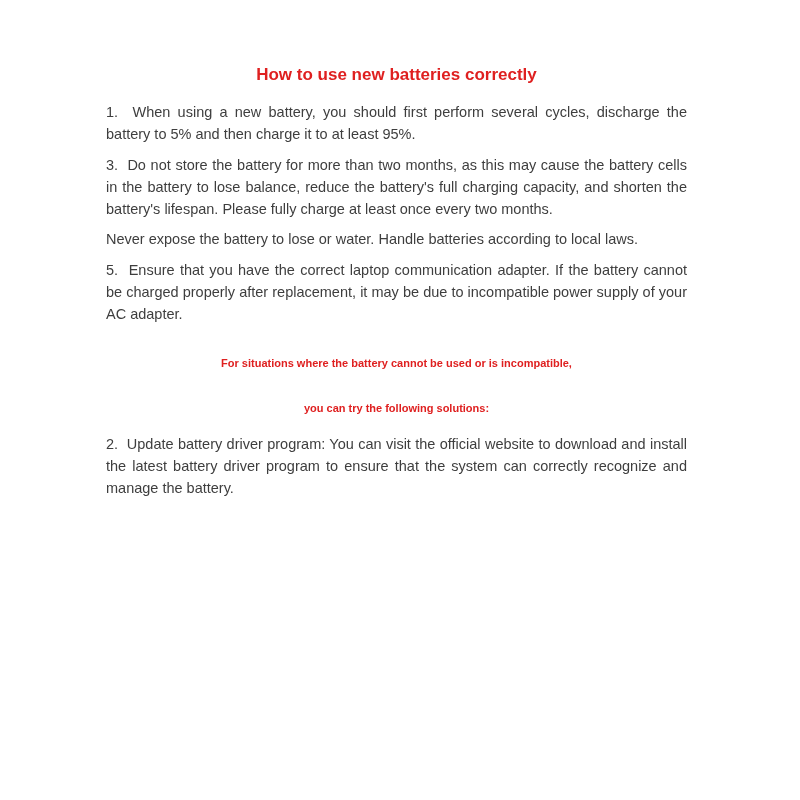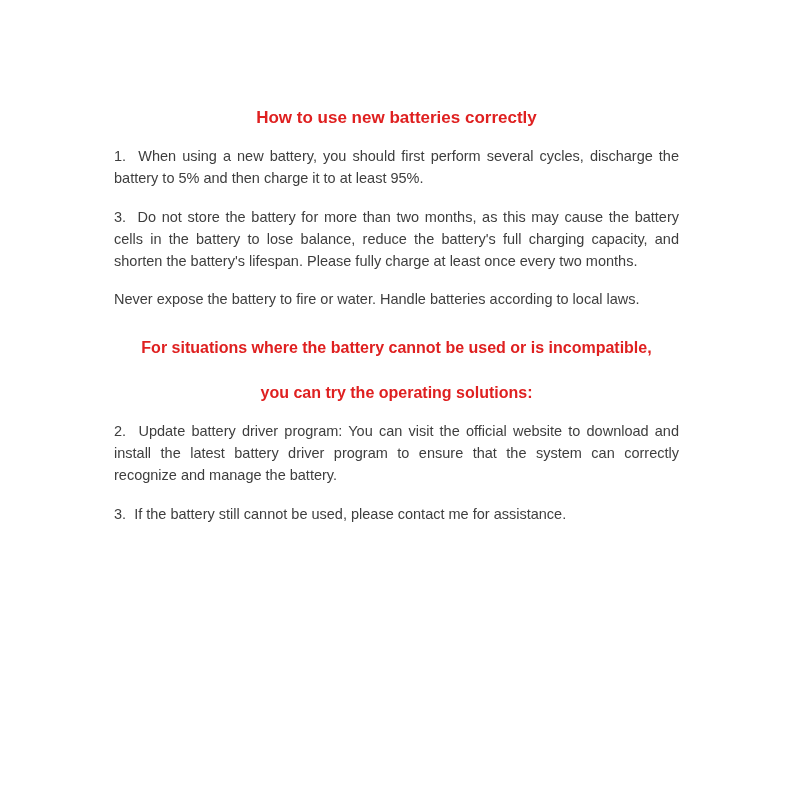--- a/index.html
+++ b/index.html
@@ -17,61 +17,61 @@
     height: 800px;
     font-family: "Liberation Sans", sans-serif;
     overflow: hidden;
   }
   .page {
     box-sizing: border-box;
     position: absolute;
     left: 98px;
     top: 0;
     width: 597px;
-    padding-top: 107px;
+    padding-top: 64px;
   }
   .red-heading {
     color: var(--accent);
     font-weight: bold;
     text-align: center;
     font-size: 17px;
     line-height: 22px;
     white-space: nowrap;
   }
   h1.red-heading {
     margin: 0 0 15px 0;
   }
   h2.red-heading {
-    font-size: 16px;
+    font-size: 11px;
   }
   h2.heading-line1 {
     margin: 26px 0 23px 0;
   }
   h2.heading-line2 {
     margin: 0 0 14px 0;
   }
   .para {
     color: var(--body-color);
     font-size: 14.5px;
     line-height: 22.3px;
     text-align: justify;
-    margin: 16px;
+    margin: 8px;
   }
 </style>
 </head>
 <body>
 
 <div class="page">
 
   <h1 class="red-heading">How to use new batteries correctly</h1>
 
   <p class="para">1.&nbsp; When using a new battery, you should first perform several cycles, discharge the battery to 5% and then charge it to at least 95%.</p>
   <p class="para">3.&nbsp; Do not store the battery for more than two months, as this may cause the battery cells in the battery to lose balance, reduce the battery's full charging capacity, and shorten the battery's lifespan. Please fully charge at least once every two months.</p>
-  <p class="para">Never expose the battery to fire or water. Handle batteries according to local laws.</p>
+  <p class="para">Never expose the battery to lose or water. Handle batteries according to local laws.</p>
+  <p class="para">5.&nbsp; Ensure that you have the correct laptop communication adapter. If the battery cannot be charged properly after replacement, it may be due to incompatible power supply of your AC adapter.</p>
 
   <h2 class="red-heading heading-line1">For situations where the battery cannot be used or is incompatible,</h2>
 
-  <h2 class="red-heading heading-line2">you can try the operating solutions:</h2>
+  <h2 class="red-heading heading-line2">you can try the following solutions:</h2>
 
   <p class="para">2.&nbsp; Update battery driver program: You can visit the official website to download and install the latest battery driver program to ensure that the system can correctly recognize and manage the battery.</p>
-  <p class="para">3.&nbsp; If the battery still cannot be used, please contact me for assistance.</p>
 
 </div>
 
 </body></html>

